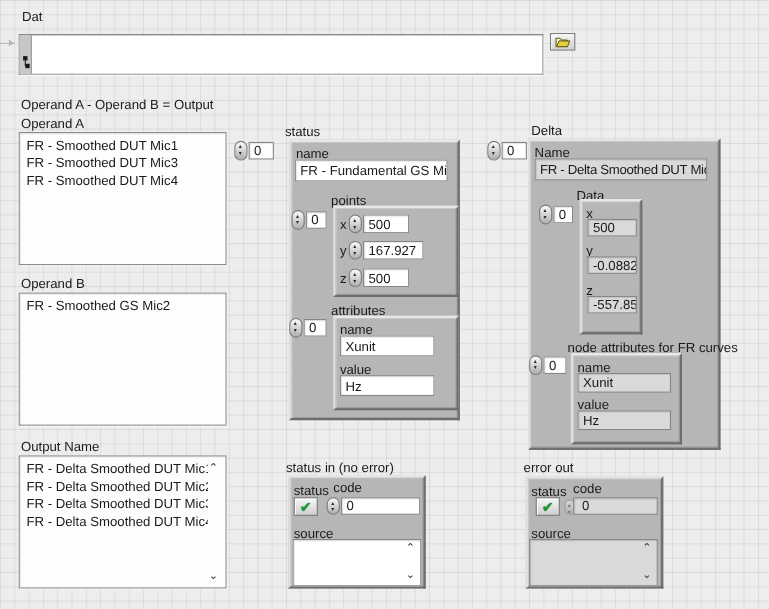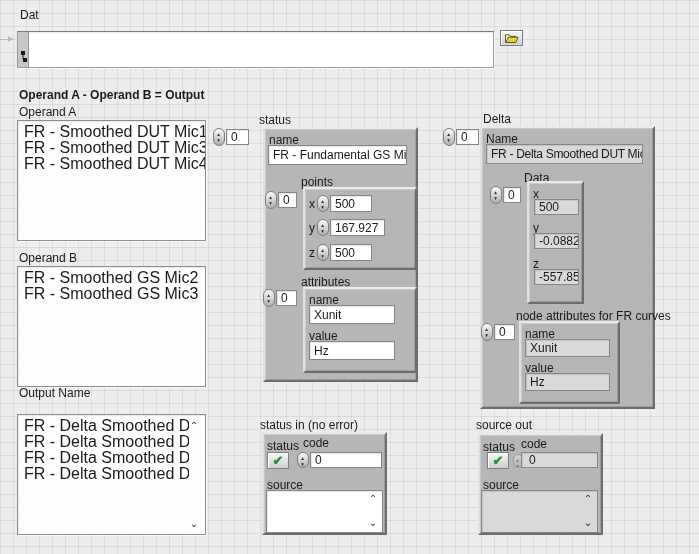--- a/index.html
+++ b/index.html
@@ -7,41 +7,41 @@
     position:relative;width:699px;height:554px;overflow:hidden;
     background-color:#ededed;
     background-image:
       linear-gradient(rgba(150,150,160,.20) 1px, transparent 1px),
       linear-gradient(90deg, rgba(150,150,160,.20) 1px, transparent 1px);
     background-size:13px 13px;
     font-family:"Liberation Sans", sans-serif;
     color:#1a1a1a;
   }
   .lbl{position:absolute;font-size:12px;line-height:14px;white-space:nowrap;}
-  .bold{font-weight:bold;}
+  .bold{font-weight:normal;}
 
   .panel{
     position:absolute;box-sizing:border-box;background:#b6b6b6;
     border:2px solid;
     border-color:#eaeaea #6d6d6d #6d6d6d #e0e0e0;
     box-shadow:inset 1px 1px 0 #c9c9c9, inset -1px -1px 0 #9d9d9d;
   }
   .field{
     position:absolute;box-sizing:border-box;background:#ffffff;
     border:1px solid #868686;font-size:12px;padding:1px 4px;
     white-space:nowrap;overflow:hidden;
     box-shadow:inset 1px 1px 1px rgba(0,0,0,.10);
     display:flex;align-items:center;
   }
   .ind{background:#d9d9d9;}
   .tight{letter-spacing:-0.3px;}
   .listbox{
     position:absolute;box-sizing:border-box;background:#fdfdfd;
     border:1px solid #8d8d8d;padding:3px 0 0 6px;
-    font-size:16px;line-height:16px;
+    font-size:12px;line-height:16px;
     box-shadow:inset 1px 1px 1px rgba(0,0,0,.08), 1px 1px 0 rgba(255,255,255,.7);
   }
   .listbox div{white-space:nowrap;overflow:hidden;}
 
   .spin{
     position:absolute;box-sizing:border-box;width:12px;height:18px;
     border:1px solid #7e7e7e;border-radius:6px;
     background:linear-gradient(180deg,#fbfbfb,#aeaeae);
     display:flex;flex-direction:column;justify-content:space-between;align-items:center;
     padding:2px 0;font-size:6px;line-height:1;color:#2a2a2a;
@@ -108,24 +108,23 @@
   <div class="lbl" style="left:19px;top:105px">Operand A</div>
   <div class="listbox" style="left:17px;top:120px;width:189px;height:121px">
     <div>FR - Smoothed DUT Mic1</div>
     <div>FR - Smoothed DUT Mic3</div>
     <div>FR - Smoothed DUT Mic4</div>
   </div>
 
   <div class="lbl" style="left:19px;top:251px">Operand B</div>
   <div class="listbox" style="left:17px;top:266px;width:189px;height:121px">
     <div>FR - Smoothed GS Mic2</div>
-    <div>FR - Smoothed GS Mic3</div>
-  </div>
-
-  <div class="lbl" style="left:19px;top:386px">Output Name</div>
+  </div>
+
+  <div class="lbl" style="left:19px;top:399px">Output Name</div>
   <div class="listbox" style="left:17px;top:414px;width:189px;height:121px">
     <div style="width:165px">FR - Delta Smoothed DUT Mic1</div>
     <div style="width:165px">FR - Delta Smoothed DUT Mic2</div>
     <div style="width:165px">FR - Delta Smoothed DUT Mic3</div>
     <div style="width:165px">FR - Delta Smoothed DUT Mic4</div>
   </div>
   <div class="caret" style="left:188px;top:421px">⌃</div>
   <div class="caret" style="left:188px;top:519px">⌄</div>
 
   <div class="spin" style="left:213px;top:128px">
@@ -231,21 +230,21 @@
   <div class="spin" style="left:297px;top:452px;height:16px">
     <span>▴</span>
     <span>▾</span>
   </div>
   <div class="field" style="left:310px;top:452px;width:72px;height:16px">0</div>
   <div class="lbl" style="left:267px;top:478px">source</div>
   <div class="field" style="left:266px;top:490px;width:117px;height:43px"></div>
   <div class="caret" style="left:367px;top:494px">⌃</div>
   <div class="caret" style="left:367px;top:518px">⌄</div>
 
-  <div class="lbl" style="left:476px;top:418px">source out</div>
+  <div class="lbl" style="left:476px;top:418px">error out</div>
   <div class="panel" style="left:478px;top:433px;width:125px;height:102px"></div>
 
   <div class="lbl" style="left:483px;top:440px">status</div>
   <div class="btn" style="left:487px;top:452px;width:22px;height:17px">
     <span class="check">✔</span>
   </div>
   <div class="lbl" style="left:521px;top:437px">code</div>
   <div class="spin dim" style="left:513px;top:454px;width:10px;height:14px">
     <span>▴</span>
     <span>▾</span>

